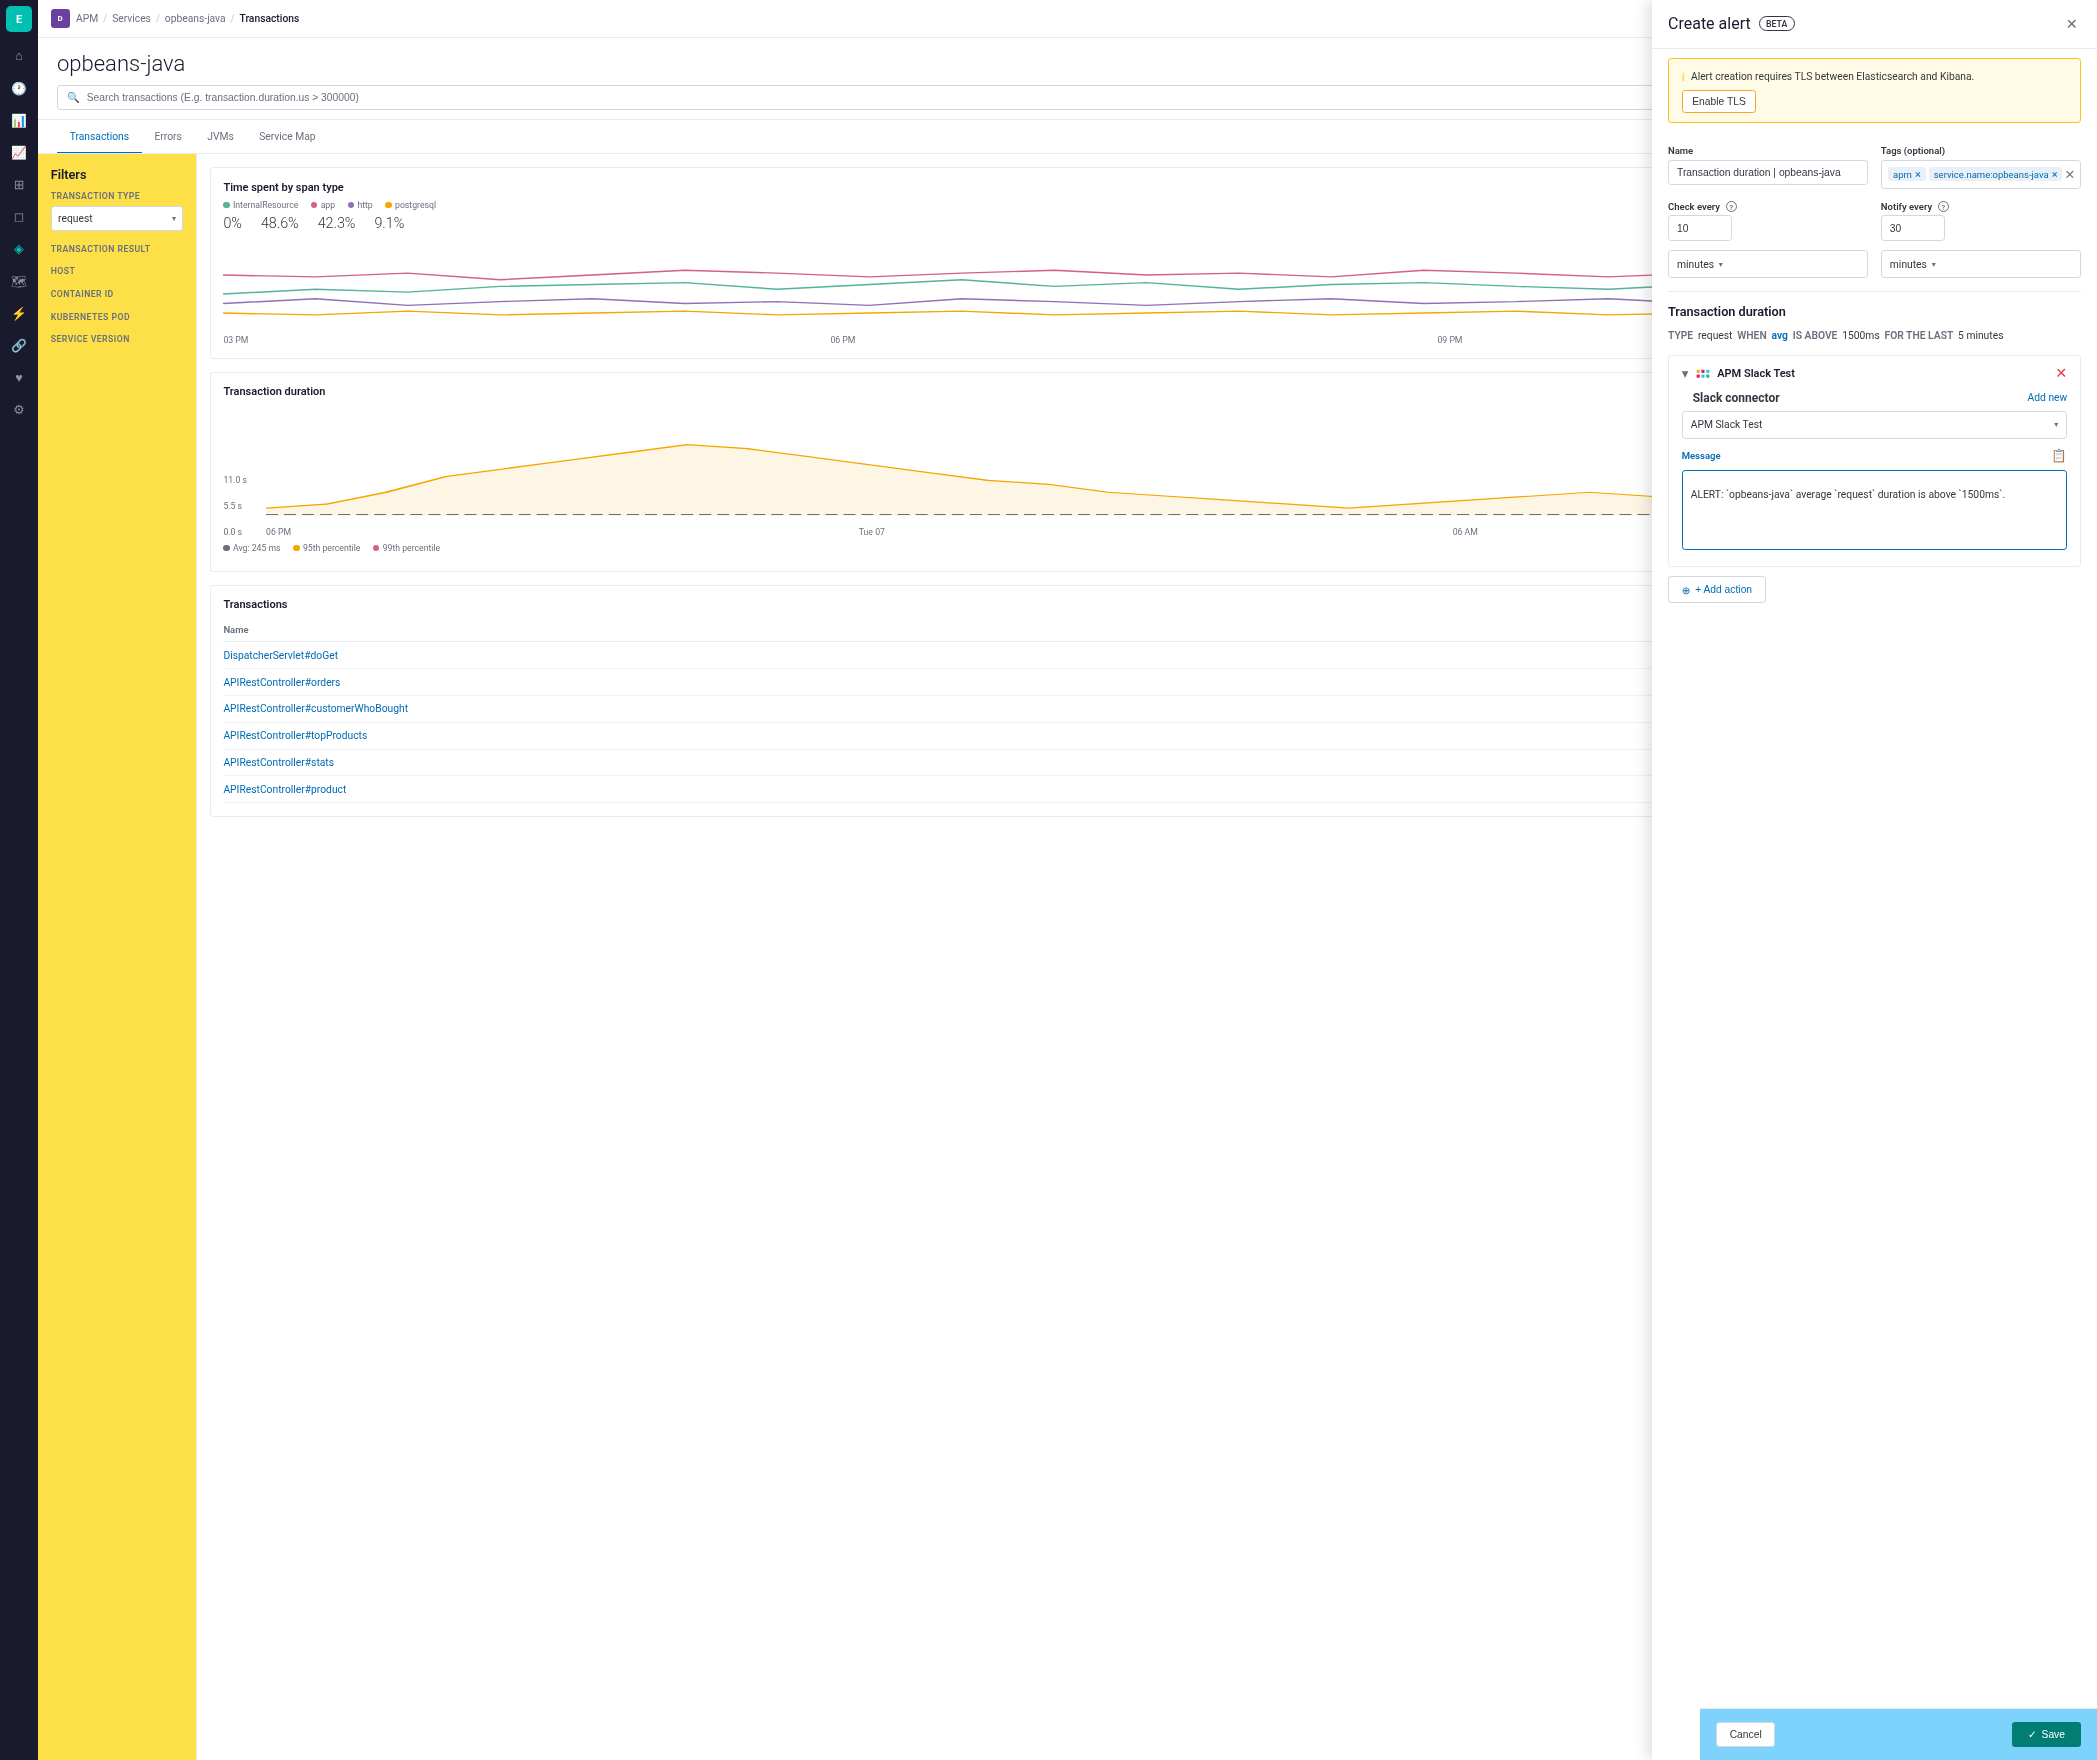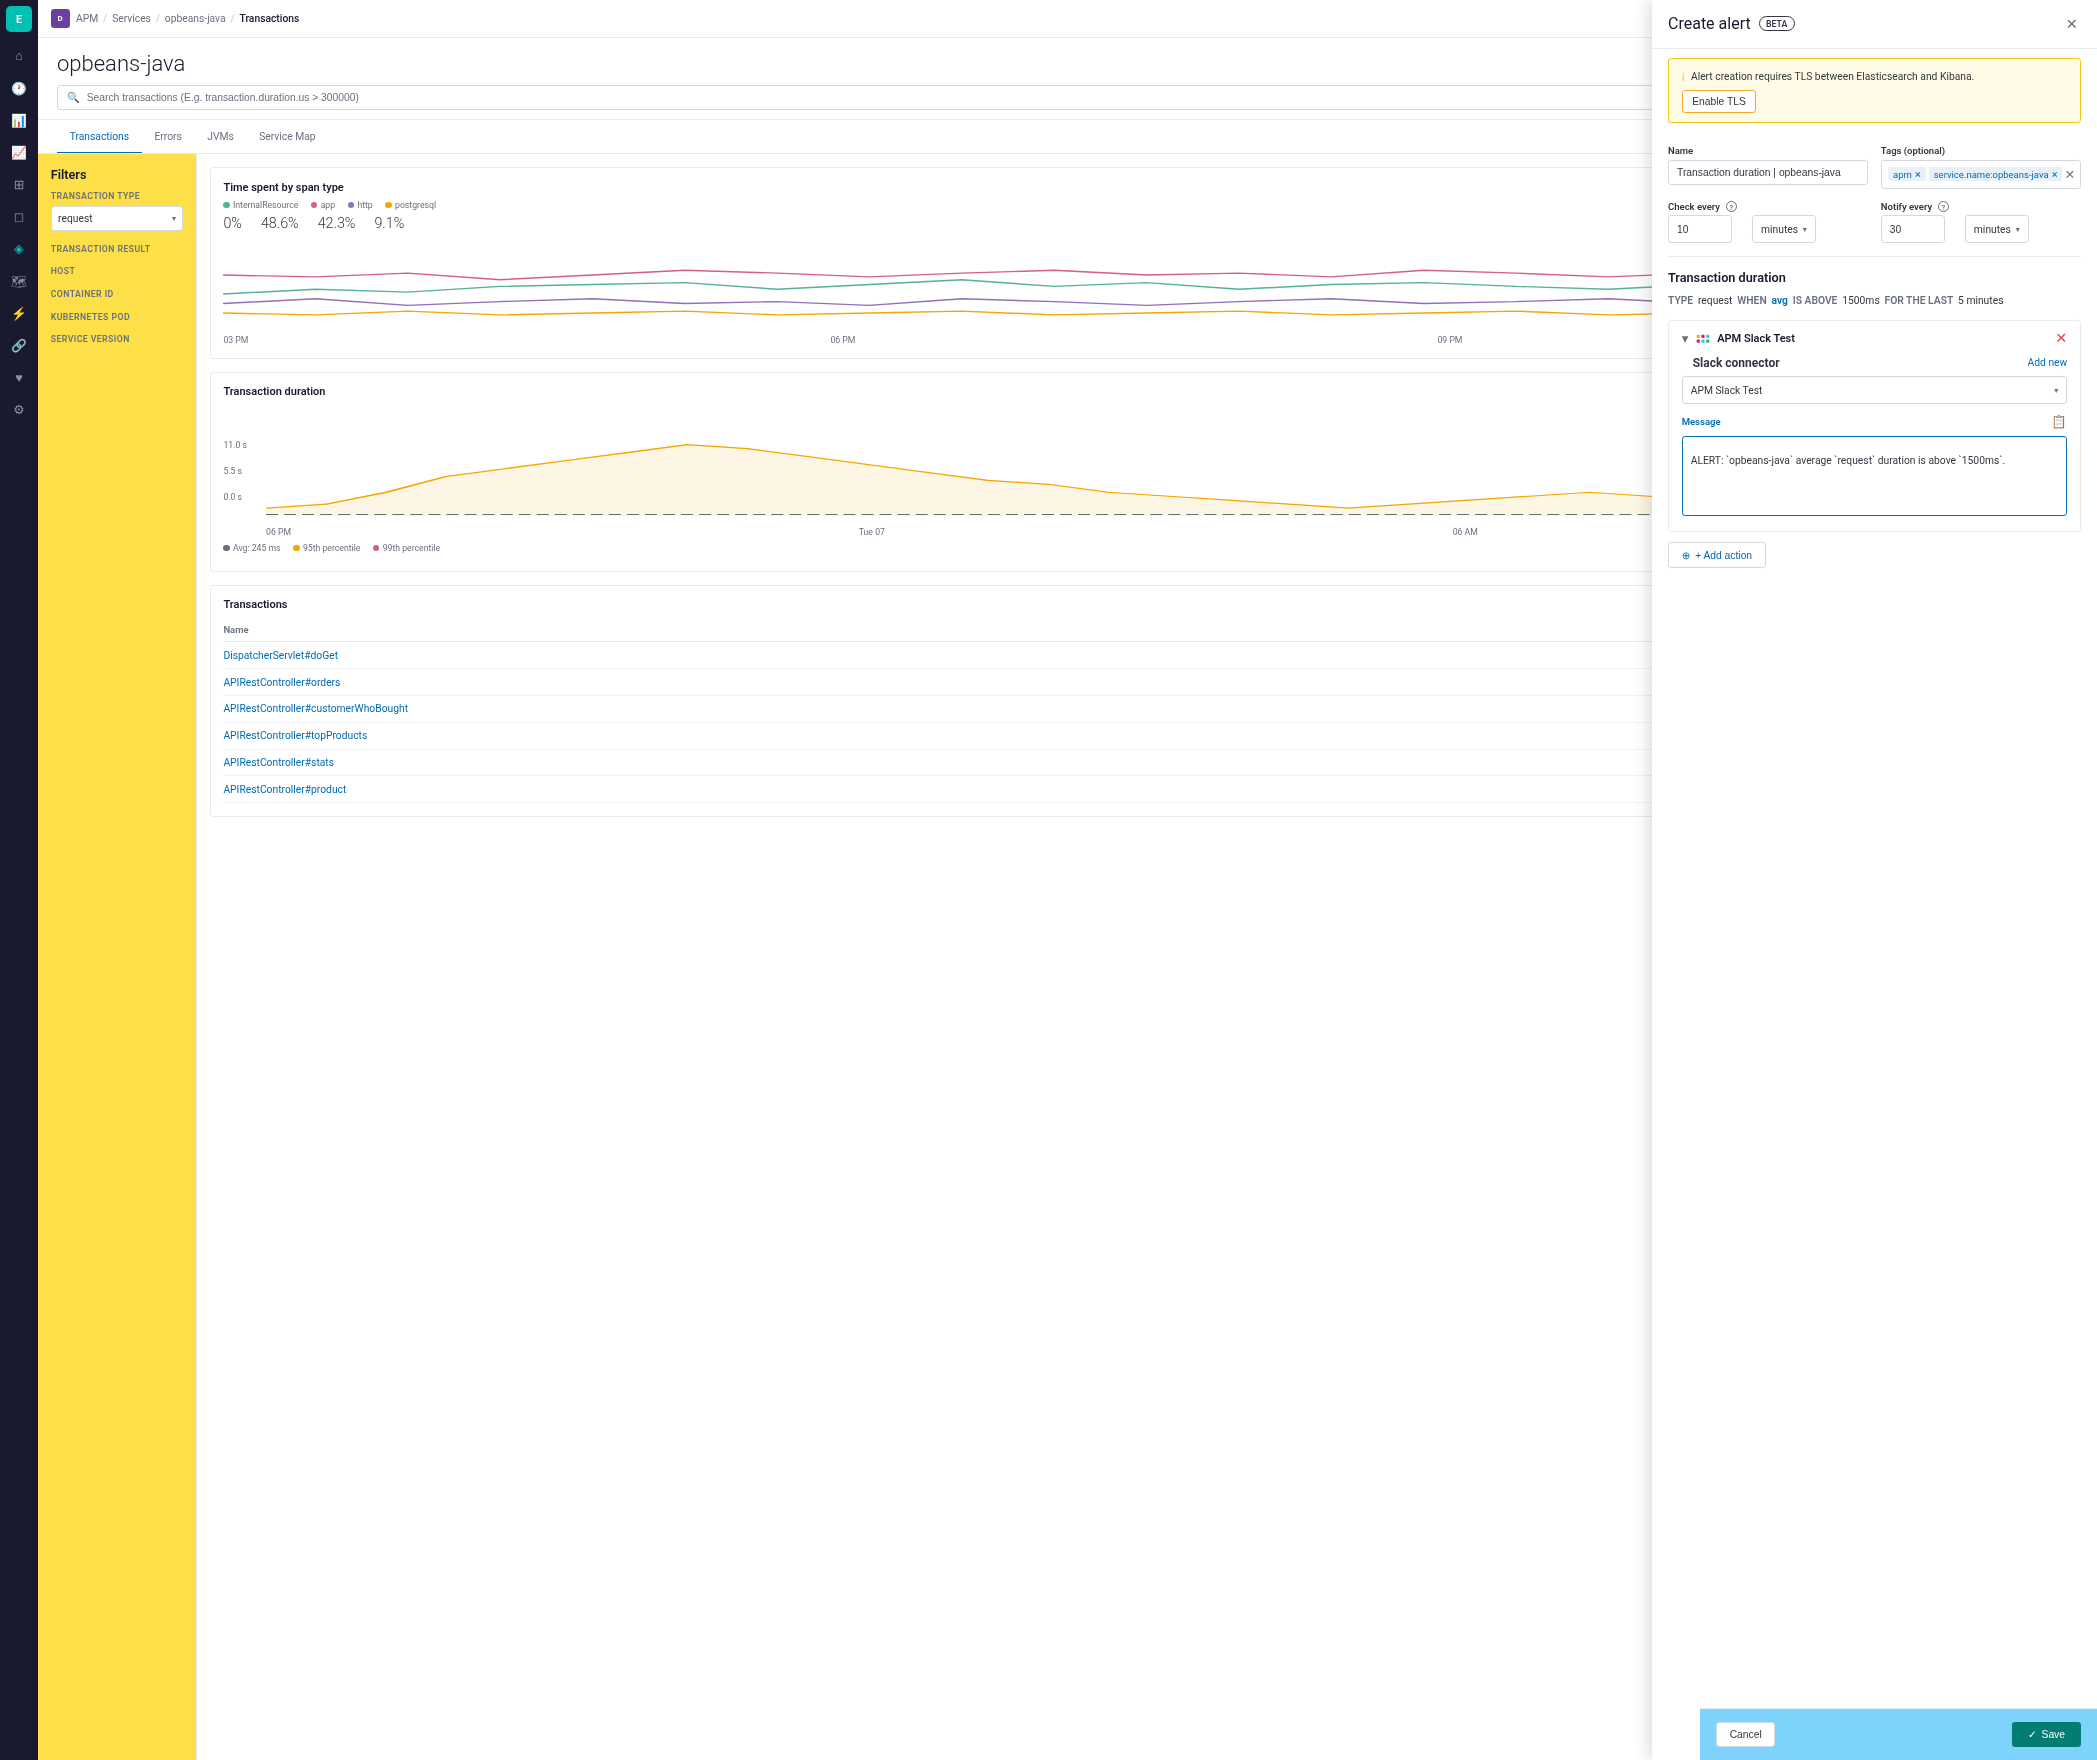--- a/index.html
+++ b/index.html
@@ -89,21 +89,21 @@
     .form-label { font-size: 9.5px; font-weight: 600; color: #343741; margin-bottom: 3.2px; }
     .form-input { width: 100%; padding: 6.4px 8px; border: 0.8px solid #d3d7df; border-radius: 3.2px; font-size: 10.3px; color: #343741; outline: none; }
 
     
     .tags-container { display: flex; flex-wrap: wrap; gap: 3.2px; padding: 3.2px 6.4px; border: 0.8px solid #d3d7df; border-radius: 3.2px; min-height: 29px; align-items: center; position: relative; }
     .tag { display: inline-flex; align-items: center; gap: 3.2px; background: #e9f0f8; color: #006bb4; padding: 1.6px 4.8px; border-radius: 2.4px; font-size: 9.5px; }
     .tag-remove { cursor: pointer; color: #006bb4; font-size: 11px; line-height: 1; }
     .tags-clear { position: absolute; right: 4.8px; top: 50%; transform: translateY(-50%); cursor: pointer; color: #69707d; font-size: 12.7px; }
 
     
-    .time-input-group { display: flex; gap: 20px; }
+    .time-input-group { display: flex; gap: 9px; flex-direction: column; }
     .time-number { width: 64px; padding: 6.4px 8px; border: 0.8px solid #d3d7df; border-radius: 3.2px; font-size: 10.3px; }
     .time-select { padding: 6.4px 8px; border: 0.8px solid #d3d7df; border-radius: 3.2px; font-size: 10.3px; background: white; color: #343741; cursor: pointer; display: flex; align-items: center; gap: 4.8px; }
 
     .divider { border: none; border-top: 0.8px solid #e8eaed; margin: 12.7px 0; }
 
     
     .section-title { font-size: 12.7px; font-weight: 600; color: #1a1a2e; margin-bottom: 9.5px; }
     .condition-row { display: flex; flex-wrap: wrap; gap: 4.8px; align-items: center; margin-bottom: 12.7px; }
     .cond-label { font-size: 10.3px; font-weight: 600; color: #69707d; text-transform: uppercase; }
     .cond-value { font-size: 10.3px; color: #343741; }
@@ -261,21 +261,21 @@
         <div style="display:flex; justify-content:space-between; font-size:8.7px; color:#69707d; margin-top:3.2px;">
           <span>03 PM</span>
           <span>06 PM</span>
           <span>09 PM</span>
           <span>Tue 07</span>
         </div>
       </div>
 
       <div class="chart-section">
         <div class="chart-title">Transaction duration</div>
-        <div style="display:flex; gap:12.7px; align-items:center;">
+        <div style="display:flex; gap:12.7px; align-items:flex-end;">
           <div style="font-size:8.7px; color:#69707d; display:flex; flex-direction:column; gap:16px; padding-right:6.4px;">
             <span>11.0 s</span>
             <span>5.5 s</span>
             <span>0.0 s</span>
           </div>
           <div style="flex:1;">
             <div class="chart-canvas" style="height:119px;">
               <svg class="chart-svg" viewBox="0 0 600 150" preserveAspectRatio="none">
 
                 <polygon class="area-duration" points="0,140 0,130 20,125 40,110 60,90 80,80 100,70 120,60 140,50 160,55 180,65 200,75 220,85 240,95 260,100 280,110 300,115 320,120 340,125 360,130 380,125 400,120 420,115 440,110 460,115 480,120 500,125 520,120 540,115 560,120 580,125 600,120 600,140"></polygon>

